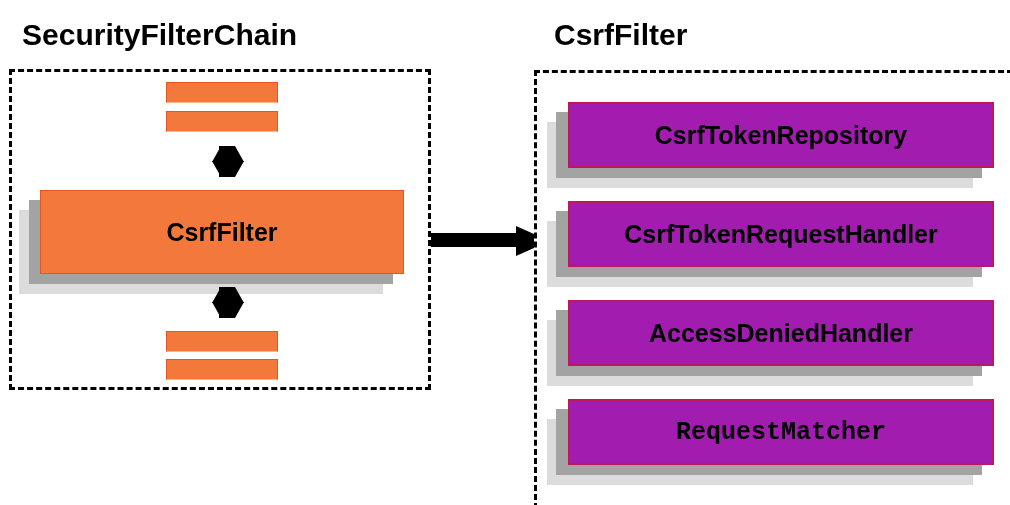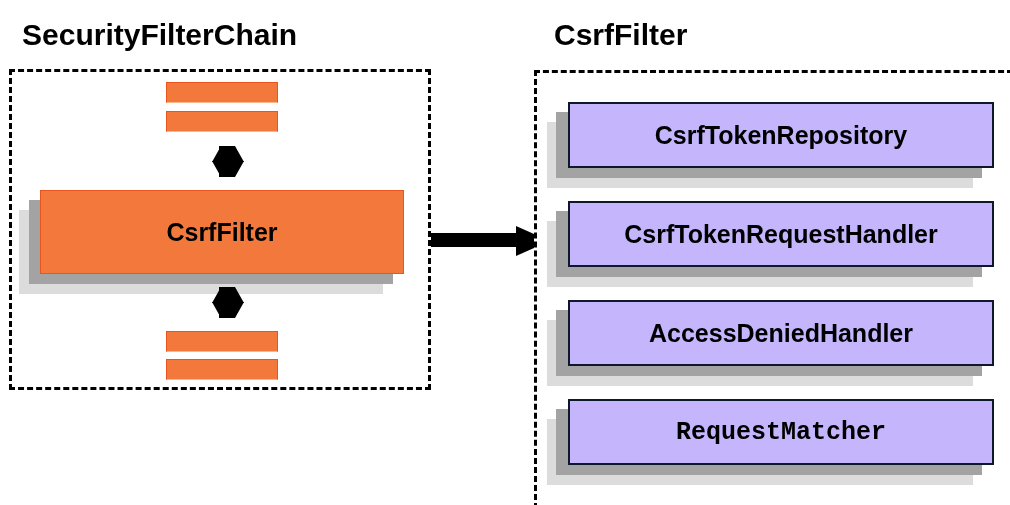--- a/index.html
+++ b/index.html
@@ -62,22 +62,22 @@
   .orange-node { left: 33px; top: 183px; width: 364px; height: 84px; }
   .orange-node .face {
     background: #F2793B;
     border: 1px solid #E8551F;
     font-size: 25px;
   }
 
   .component { left: 561px; width: 426px; height: 66px; }
   .component .shadow-dark { left: -12px; }
   .component .face {
-    background: #c4b5fd;
-    border: 2px solid #0f172a;
+    background: #a21caf;
+    border: 2px solid #be185d;
     font-size: 25px;
   }
   .comp1 { top: 95px;  }
   .comp2 { top: 194px; }
   .comp3 { top: 293px; }
   .comp4 { top: 392px; font-family: Liberation Mono, monospace; }
 
   
   .v-arrow { position: absolute; left: 205px; width: 18px; z-index: 4; }
   .v-arrow .shaft {

